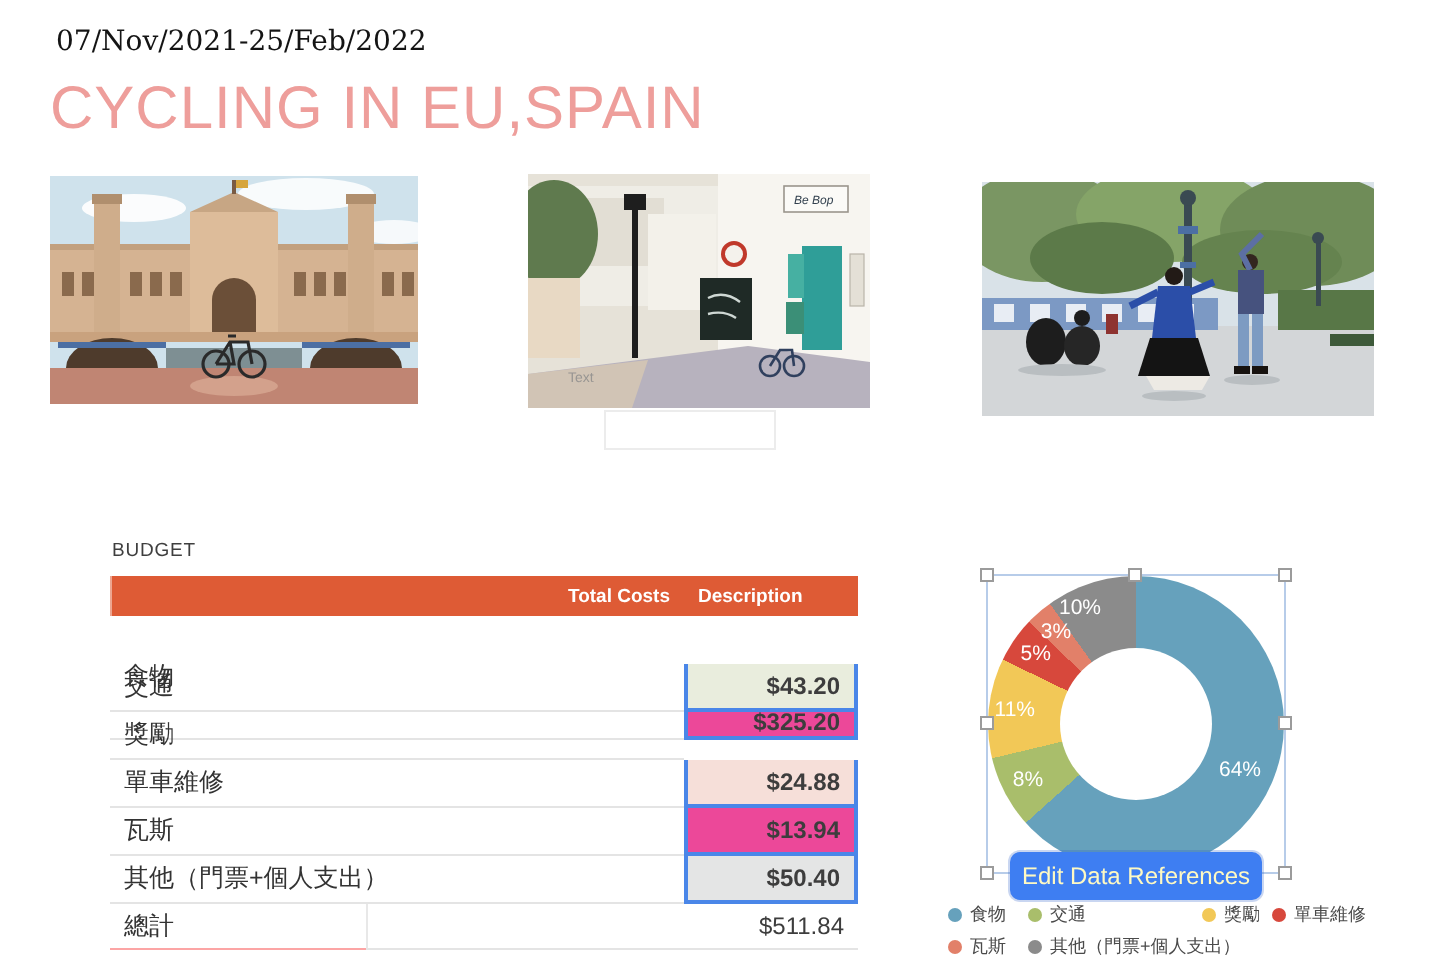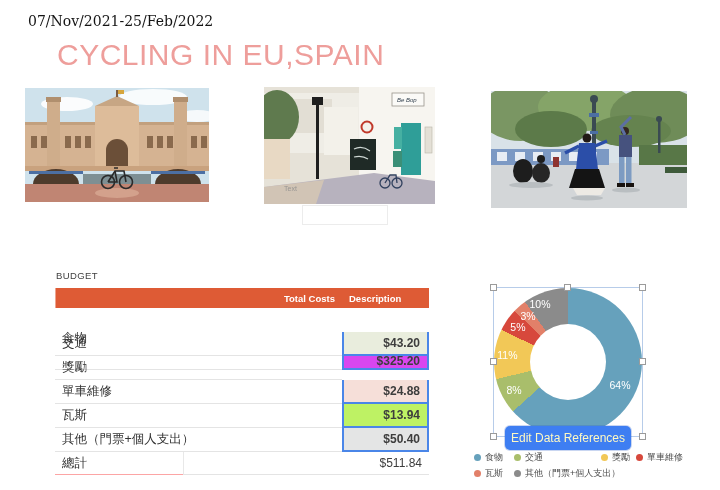--- a/index.html
+++ b/index.html
@@ -2,21 +2,21 @@
 <html><head>
 <meta charset="utf-8">
 <style>
   html,body{margin:0;padding:0;background:#fff;}
   #slide{position:relative;width:720px;height:490px;background:#ffffff;overflow:hidden;
          font-family:"Liberation Sans",sans-serif;}
   .abs{position:absolute;}
 
   
   .date{left:28px;top:13px;font-family:"DejaVu Serif",serif;font-size:14px;color:#141414;}
-  .title{left:25px;top:38px;font-size:30px;font-weight:200;letter-spacing:0.5px;color:#EE9E9B;margin-left:32px;}
+  .title{left:25px;top:38px;font-size:30px;font-weight:200;letter-spacing:0.5px;color:#EE9E9B;}
 
   
   .photo{display:block;}
   #photo1{left:25px;top:88px;}
   #photo2{left:264px;top:87px;}
   #photo3{left:491px;top:91px;}
   .caption-box{left:302px;top:205px;width:84px;height:18px;background:#fff;border:1px solid #ECECEC;}
 
   
   .budget-label{left:56px;top:270px;font-size:9.5px;font-weight:400;color:#3F3F3F;letter-spacing:0.4px;}
@@ -195,36 +195,36 @@
 
   <div class="abs budget-label">BUDGET</div>
 
   <div class="abs table">
     <div class="t-head">
       <div class="hc right">Total Costs</div>
       <div class="hc">Description</div>
     </div>
     <div class="t-row first">
       <div class="t-label">食物</div>
-      <div class="t-val" style="background: #d946ef; margin-top: 44px;">$325.20</div>
+      <div class="t-val" style="background: #ec4899; margin-top: 44px;">$325.20</div>
     </div>
     <div class="t-row">
       <div class="t-label">交通</div>
       <div class="t-val" style="background: rgb(233, 237, 221);">$43.20</div>
     </div>
     <div class="t-row">
       <div class="t-label">獎勵</div>
     </div>
     <div class="t-row">
       <div class="t-label">單車維修</div>
       <div class="t-val" style="background: rgb(246, 223, 217);">$24.88</div>
     </div>
     <div class="t-row">
       <div class="t-label">瓦斯</div>
-      <div class="t-val" style="background: #bef264;">$13.94</div>
+      <div class="t-val" style="background: #ec4899;">$13.94</div>
     </div>
     <div class="t-row">
       <div class="t-label">其他（門票+個人支出）</div>
       <div class="t-val" style="background: rgb(228, 229, 229);">$50.40</div>
     </div>
     <div class="t-total">
       <div class="tl">總計</div>
       <div class="tm"></div>
       <div class="tv">$511.84</div>
     </div>

